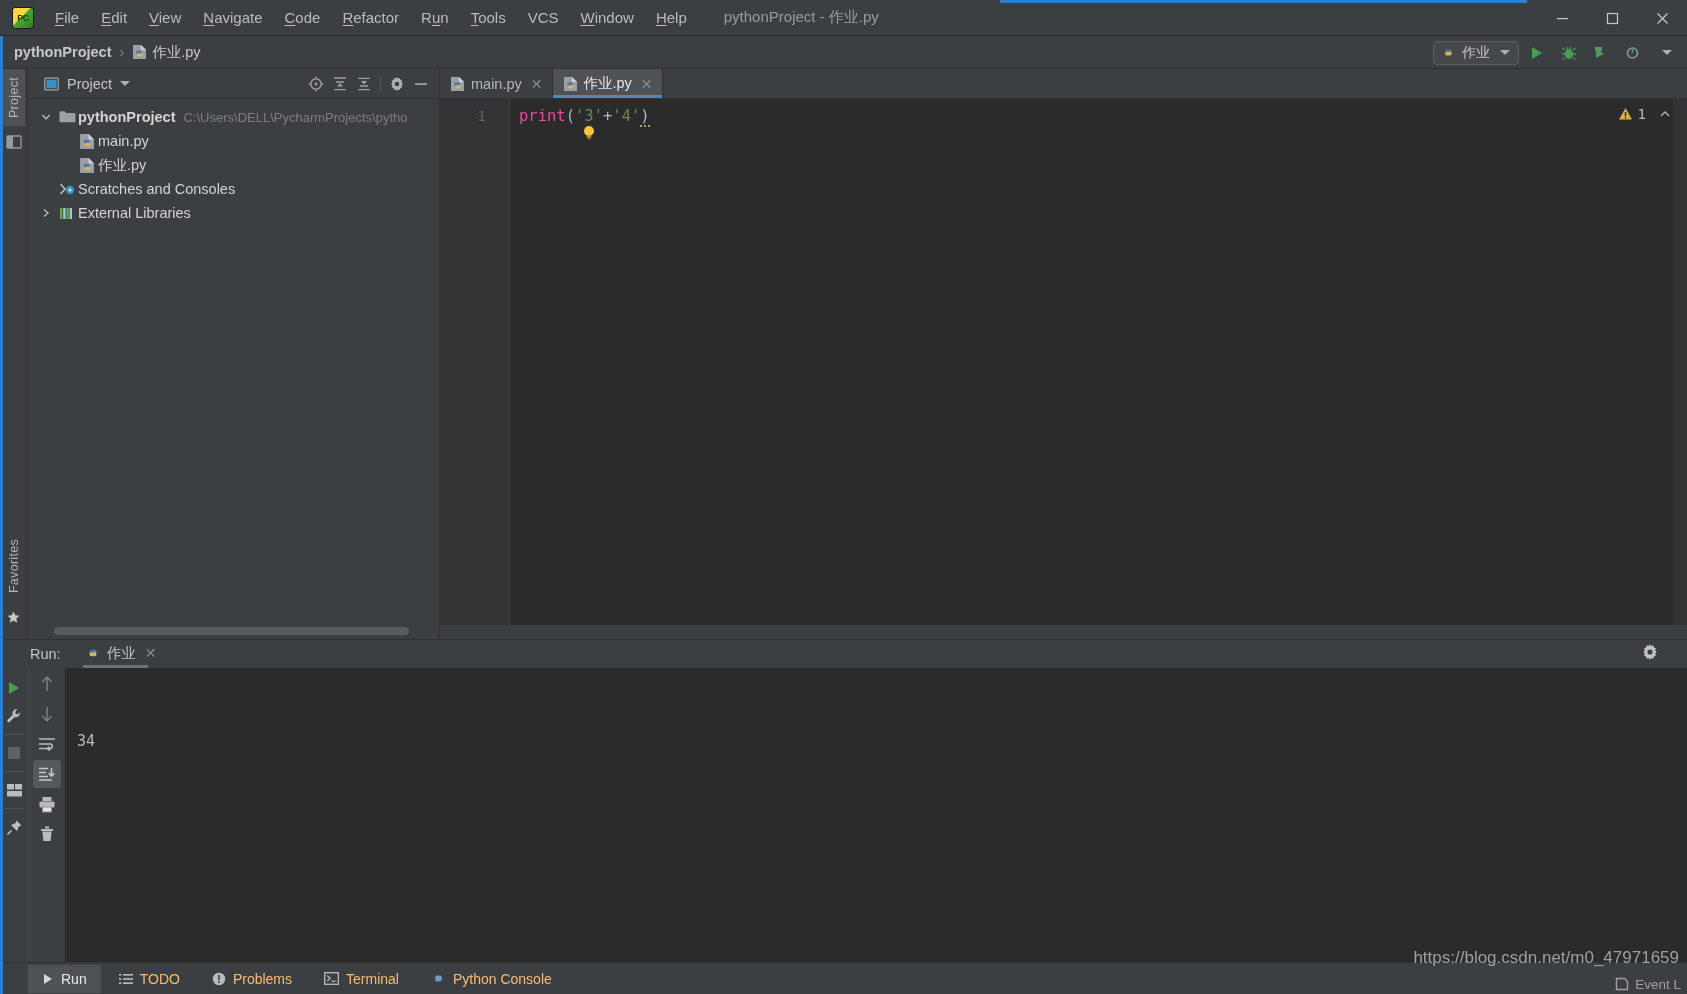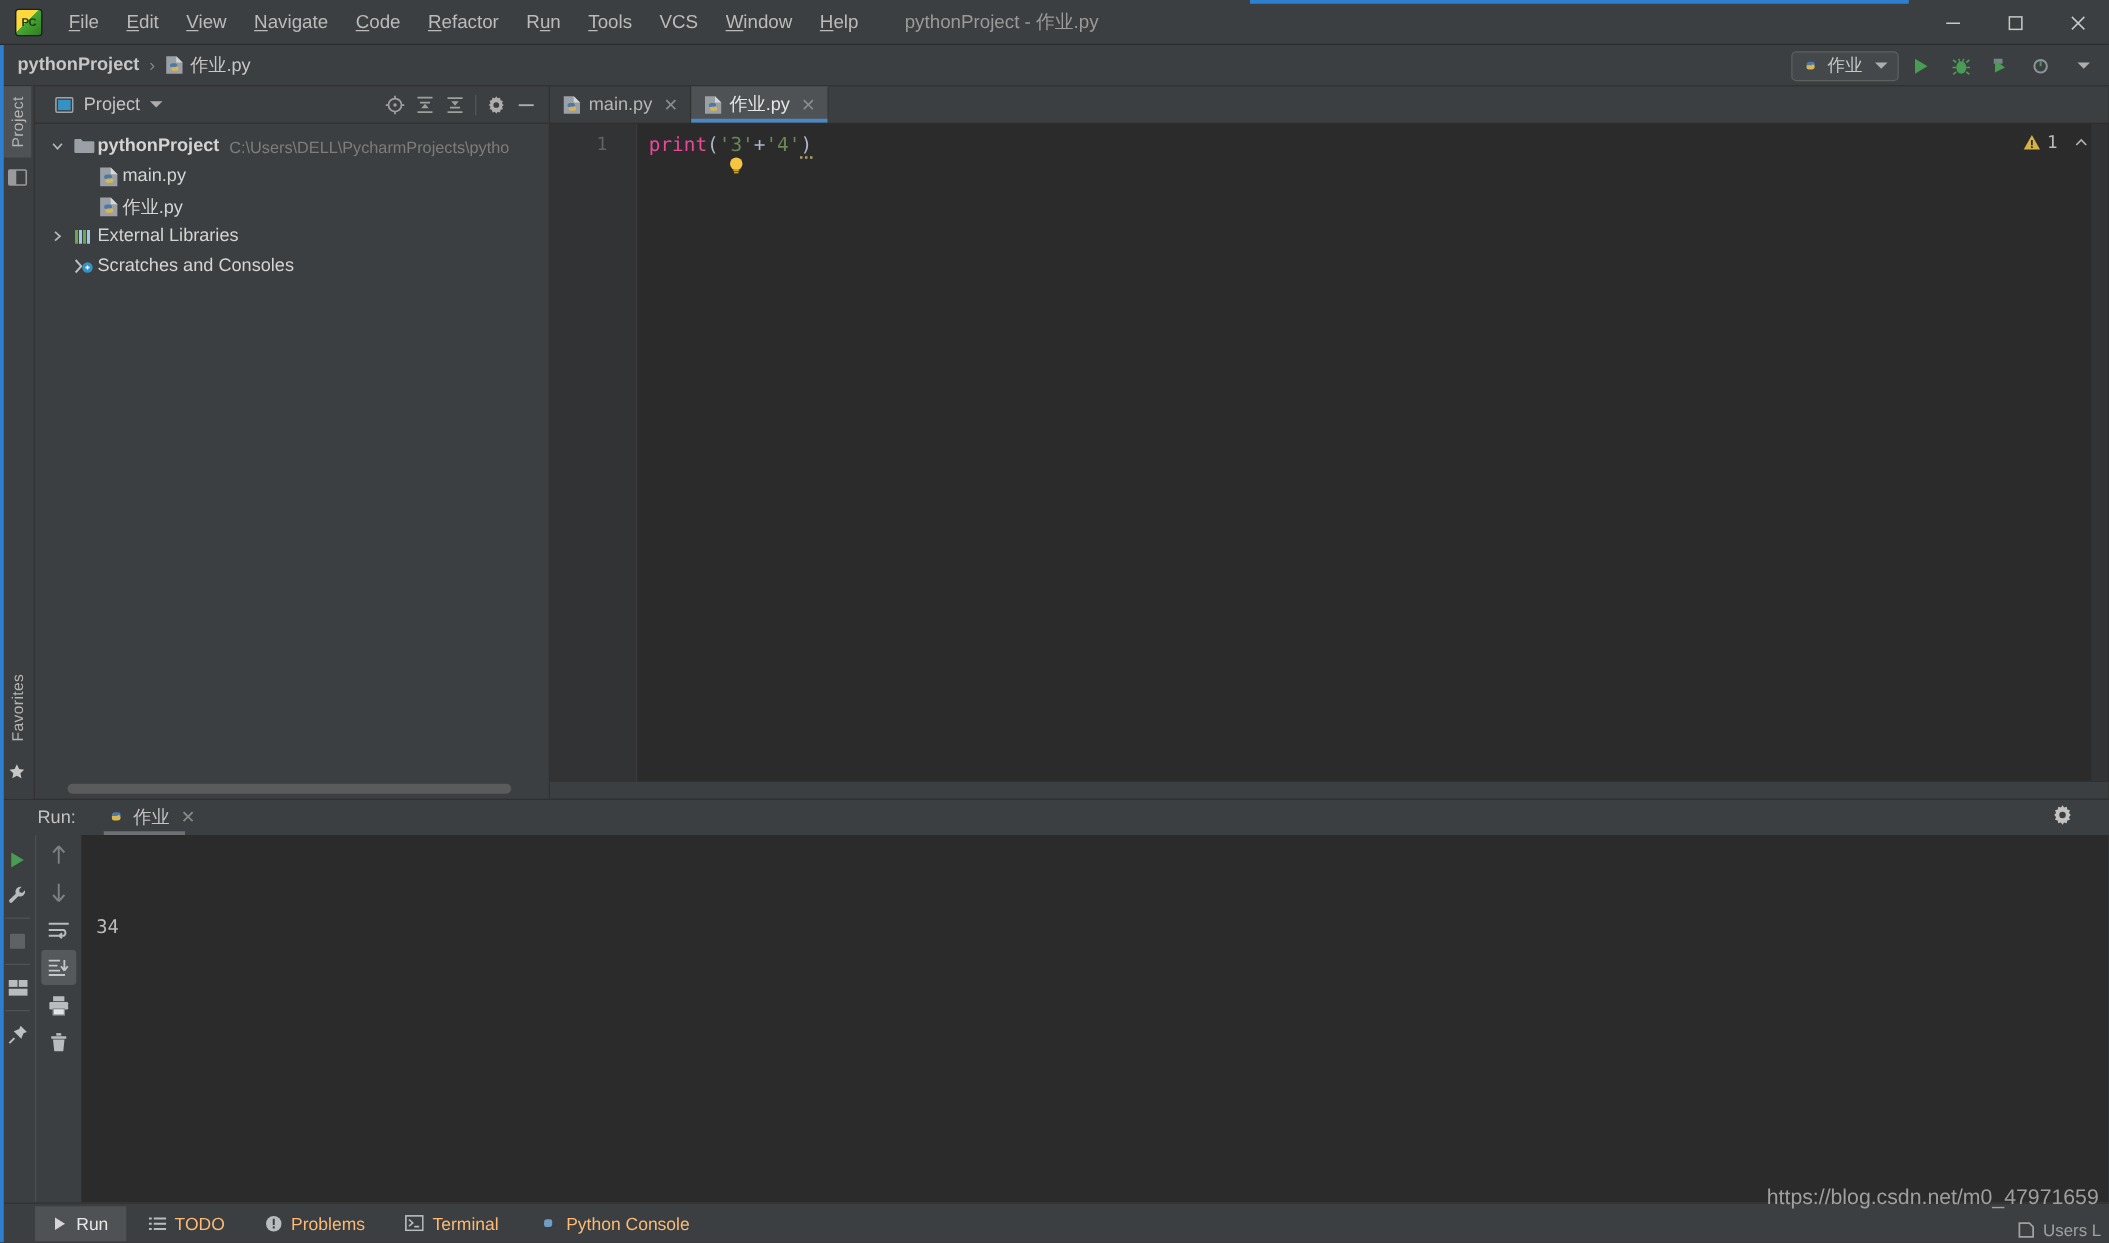--- a/index.html
+++ b/index.html
@@ -492,46 +492,46 @@
             <svg width="16" height="17" viewBox="0 0 15 16">
               <path d="M1 1 h8 l5 5 v9 h-13 z" fill="#9aa0a6"></path>
               <path d="M9 1 l5 5 h-5 z" fill="#d2d6d9"></path>
               <path d="M4 8.3 a2 2 0 0 1 2-2 h2.3 a1.6 1.6 0 0 1 1.6 1.6 v1.2 h-3.9 v0.6 h-1 a2 2 0 0 1-1-1.4z" fill="#4b78a8"></path>
               <path d="M10.9 10.5 a2 2 0 0 1-2 2 h-2.3 a1.6 1.6 0 0 1-1.6-1.6 v-1.2 h3.9 v-0.6 h1 a2 2 0 0 1 1 1.4z" fill="#d9b64e"></path>
             </svg>
           </span>
           <span class="tlabel">作业.py</span>
         </div>
 
+        <div class="trow" style="padding-left:28px">
+          <span class="tico">
+            <svg width="17" height="15" viewBox="0 0 17 15">
+              <path d="M1.5 2 L6 7 L1.5 12" fill="none" stroke="#c0c0c0" stroke-width="1.5"></path>
+              <circle cx="11" cy="8" r="4.2" fill="#3592c4"></circle>
+              <path d="M9.4 8 h3.2 M11 6.4 v3.2" stroke="#fff" stroke-width="1.1"></path>
+            </svg>
+          </span>
+          <span class="tlabel">Scratches and Consoles</span>
+        </div>
+
         <div class="trow" style="padding-left:8px">
           <span class="twist">
             <svg width="10" height="10" viewBox="0 0 10 10">
                 <path d="M3 1.5 L7 5 L3 8.5" fill="none" stroke="#b6b6b6" stroke-width="1.4"></path>
               </svg>
           </span>
           <span class="tico">
             <svg width="16" height="15" viewBox="0 0 16 15">
               <rect x="1" y="2" width="2.4" height="11" fill="#6aa84f"></rect>
               <rect x="4.2" y="2" width="2.4" height="11" fill="#9fc7e8"></rect>
               <rect x="7.4" y="2" width="2.4" height="11" fill="#6aa84f"></rect>
               <rect x="10.6" y="2" width="2.4" height="11" fill="#9fc7e8"></rect>
             </svg>
           </span>
           <span class="tlabel">External Libraries</span>
-        </div>
-
-        <div class="trow" style="padding-left:28px">
-          <span class="tico">
-            <svg width="17" height="15" viewBox="0 0 17 15">
-              <path d="M1.5 2 L6 7 L1.5 12" fill="none" stroke="#c0c0c0" stroke-width="1.5"></path>
-              <circle cx="11" cy="8" r="4.2" fill="#3592c4"></circle>
-              <path d="M9.4 8 h3.2 M11 6.4 v3.2" stroke="#fff" stroke-width="1.1"></path>
-            </svg>
-          </span>
-          <span class="tlabel">Scratches and Consoles</span>
         </div>
 
         <div class="hscroll"></div>
       </div>
     </div>
 
     <div class="editorcol">
       <div class="tabsrow">
         <div class="etab">
           <span>
@@ -752,19 +752,19 @@
       </span>
       <span>Python Console</span>
     </div>
 
     <div class="event-log">
       <span>
         <svg width="16" height="16" viewBox="0 0 16 16">
             <path d="M2.5 2.5 h8 l3 3 v8 h-11z" fill="none" stroke="#a0a0a0" stroke-width="1.4"></path>
           </svg>
       </span>
-      <span>Users L</span>
+      <span>Event L</span>
     </div>
   </div>
 
   <div class="accent-left"></div>
   <div class="watermark">https://blog.csdn.net/m0_47971659</div>
 </div>
 
 </body></html>

